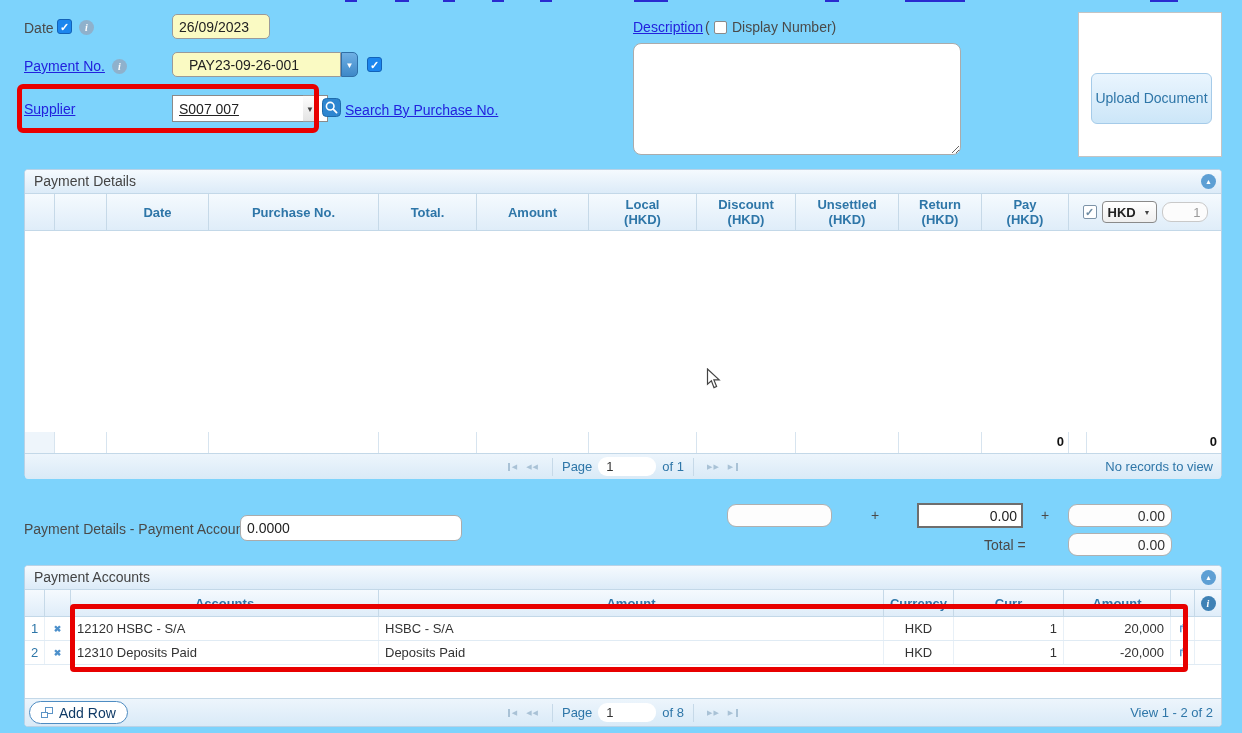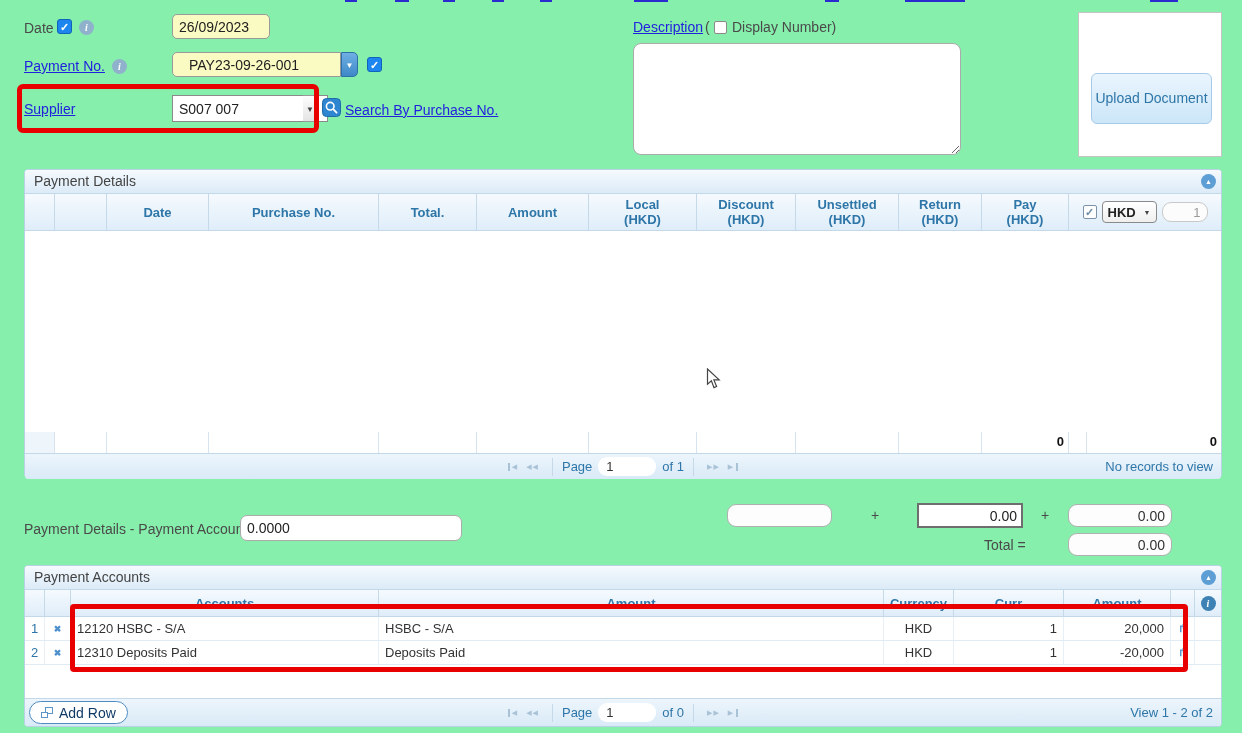--- a/index.html
+++ b/index.html
@@ -1,17 +1,17 @@
 <!DOCTYPE html>
 <html><head>
 <meta charset="utf-8">
 <style>
   * { box-sizing: border-box; margin: 0; padding: 0; }
   body { background: #fff; }
-  #app { position: relative; width: 1242px; height: 733px; background: #86efac;
+  #app { position: relative; width: 1242px; height: 733px; background: #7dd3fc;
          font-family: "Liberation Sans", sans-serif; overflow: hidden; }
   .abs { position: absolute; }
 
   
   .tick { position: absolute; top: 0; height: 2px; background: #2a2ad0; }
 
   
   .lbl { color: #4a4a4a; font-size: 14px; }
   .lnk { color: #2222dd; font-size: 14px; text-decoration: underline; cursor: pointer; }
 
@@ -122,21 +122,21 @@
   <span class="abs info-i" style="left:79px;top:20px">i</span>
   <input class="abs txt yellow" style="left: 172px; top: 14px; width: 98px; height: 25px;" readonly="" value="26/09/2023">
 
   <a class="abs lnk" style="left:24px;top:58px">Payment No.</a>
   <span class="abs info-i" style="left:112px;top:59px">i</span>
   <input class="abs txt yellow" style="left: 172px; top: 52px; width: 169px; height: 25px; border-radius: 5px 0px 0px 5px; padding-left: 16px;" readonly="" value="PAY23-09-26-001">
   <span class="abs dd-blue" style="left:341px;top:52px;width:17px;height:25px;line-height:25px">▼</span>
   <span class="abs cb cb-blue" style="left:367px;top:57px">✓</span>
 
   <a class="abs lnk" style="left:24px;top:101px">Supplier</a>
-  <input class="abs txt white-in" style="left: 172px; top: 95px; width: 156px; height: 27px;" readonly="" value="S007 007">
+  <input class="abs txt white-in" style="left: 172px; top: 95px; width: 156px; height: 27px; text-decoration: underline;" readonly="" value="S007 007">
   <span class="abs dd-gray" style="left:303px;top:95px;width:15px;height:27px;line-height:27px">▼</span>
   <span class="abs" style="left:322px;top:98px;width:19px;height:19px">
     <svg width="19" height="19" viewBox="0 0 19 19">
       <rect x="0.5" y="0.5" width="18" height="18" rx="4" fill="#2e86d0" stroke="#1f6bab"></rect>
       <circle cx="8.2" cy="8.2" r="3.8" fill="none" stroke="#ffffff" stroke-width="1.6"></circle>
       <line x1="11.2" y1="11.2" x2="14.6" y2="14.6" stroke="#ffffff" stroke-width="1.8" stroke-linecap="round"></line>
     </svg>
   </span>
   <a class="abs lnk" style="left:345px;top:102px">Search By Purchase No.</a>
 
@@ -316,21 +316,21 @@
             <i class="b2"></i>
             <i class="b1"></i>
           </span>
         <span>Add Row</span>
       </div>
       <span class="pg-ico pg-first">◀</span>
       <span class="pg-ico">◀◀</span>
       <span class="pg-sep"></span>
       <span>Page</span>
       <input class="page-input" value="1" style="">
-      <span>of 0</span>
+      <span>of 8</span>
       <span class="pg-sep"></span>
       <span class="pg-ico">▶▶</span>
       <span class="pg-ico pg-last">▶</span>
       <span class="pg-right">View 1 - 2 of 2</span>
     </div>
   </div>
 
   <div class="redbox" style="left:70px;top:604px;width:1118px;height:68px;border-radius:4px"></div>
 
   <span class="cursor" style="left:706px;top:368px">

